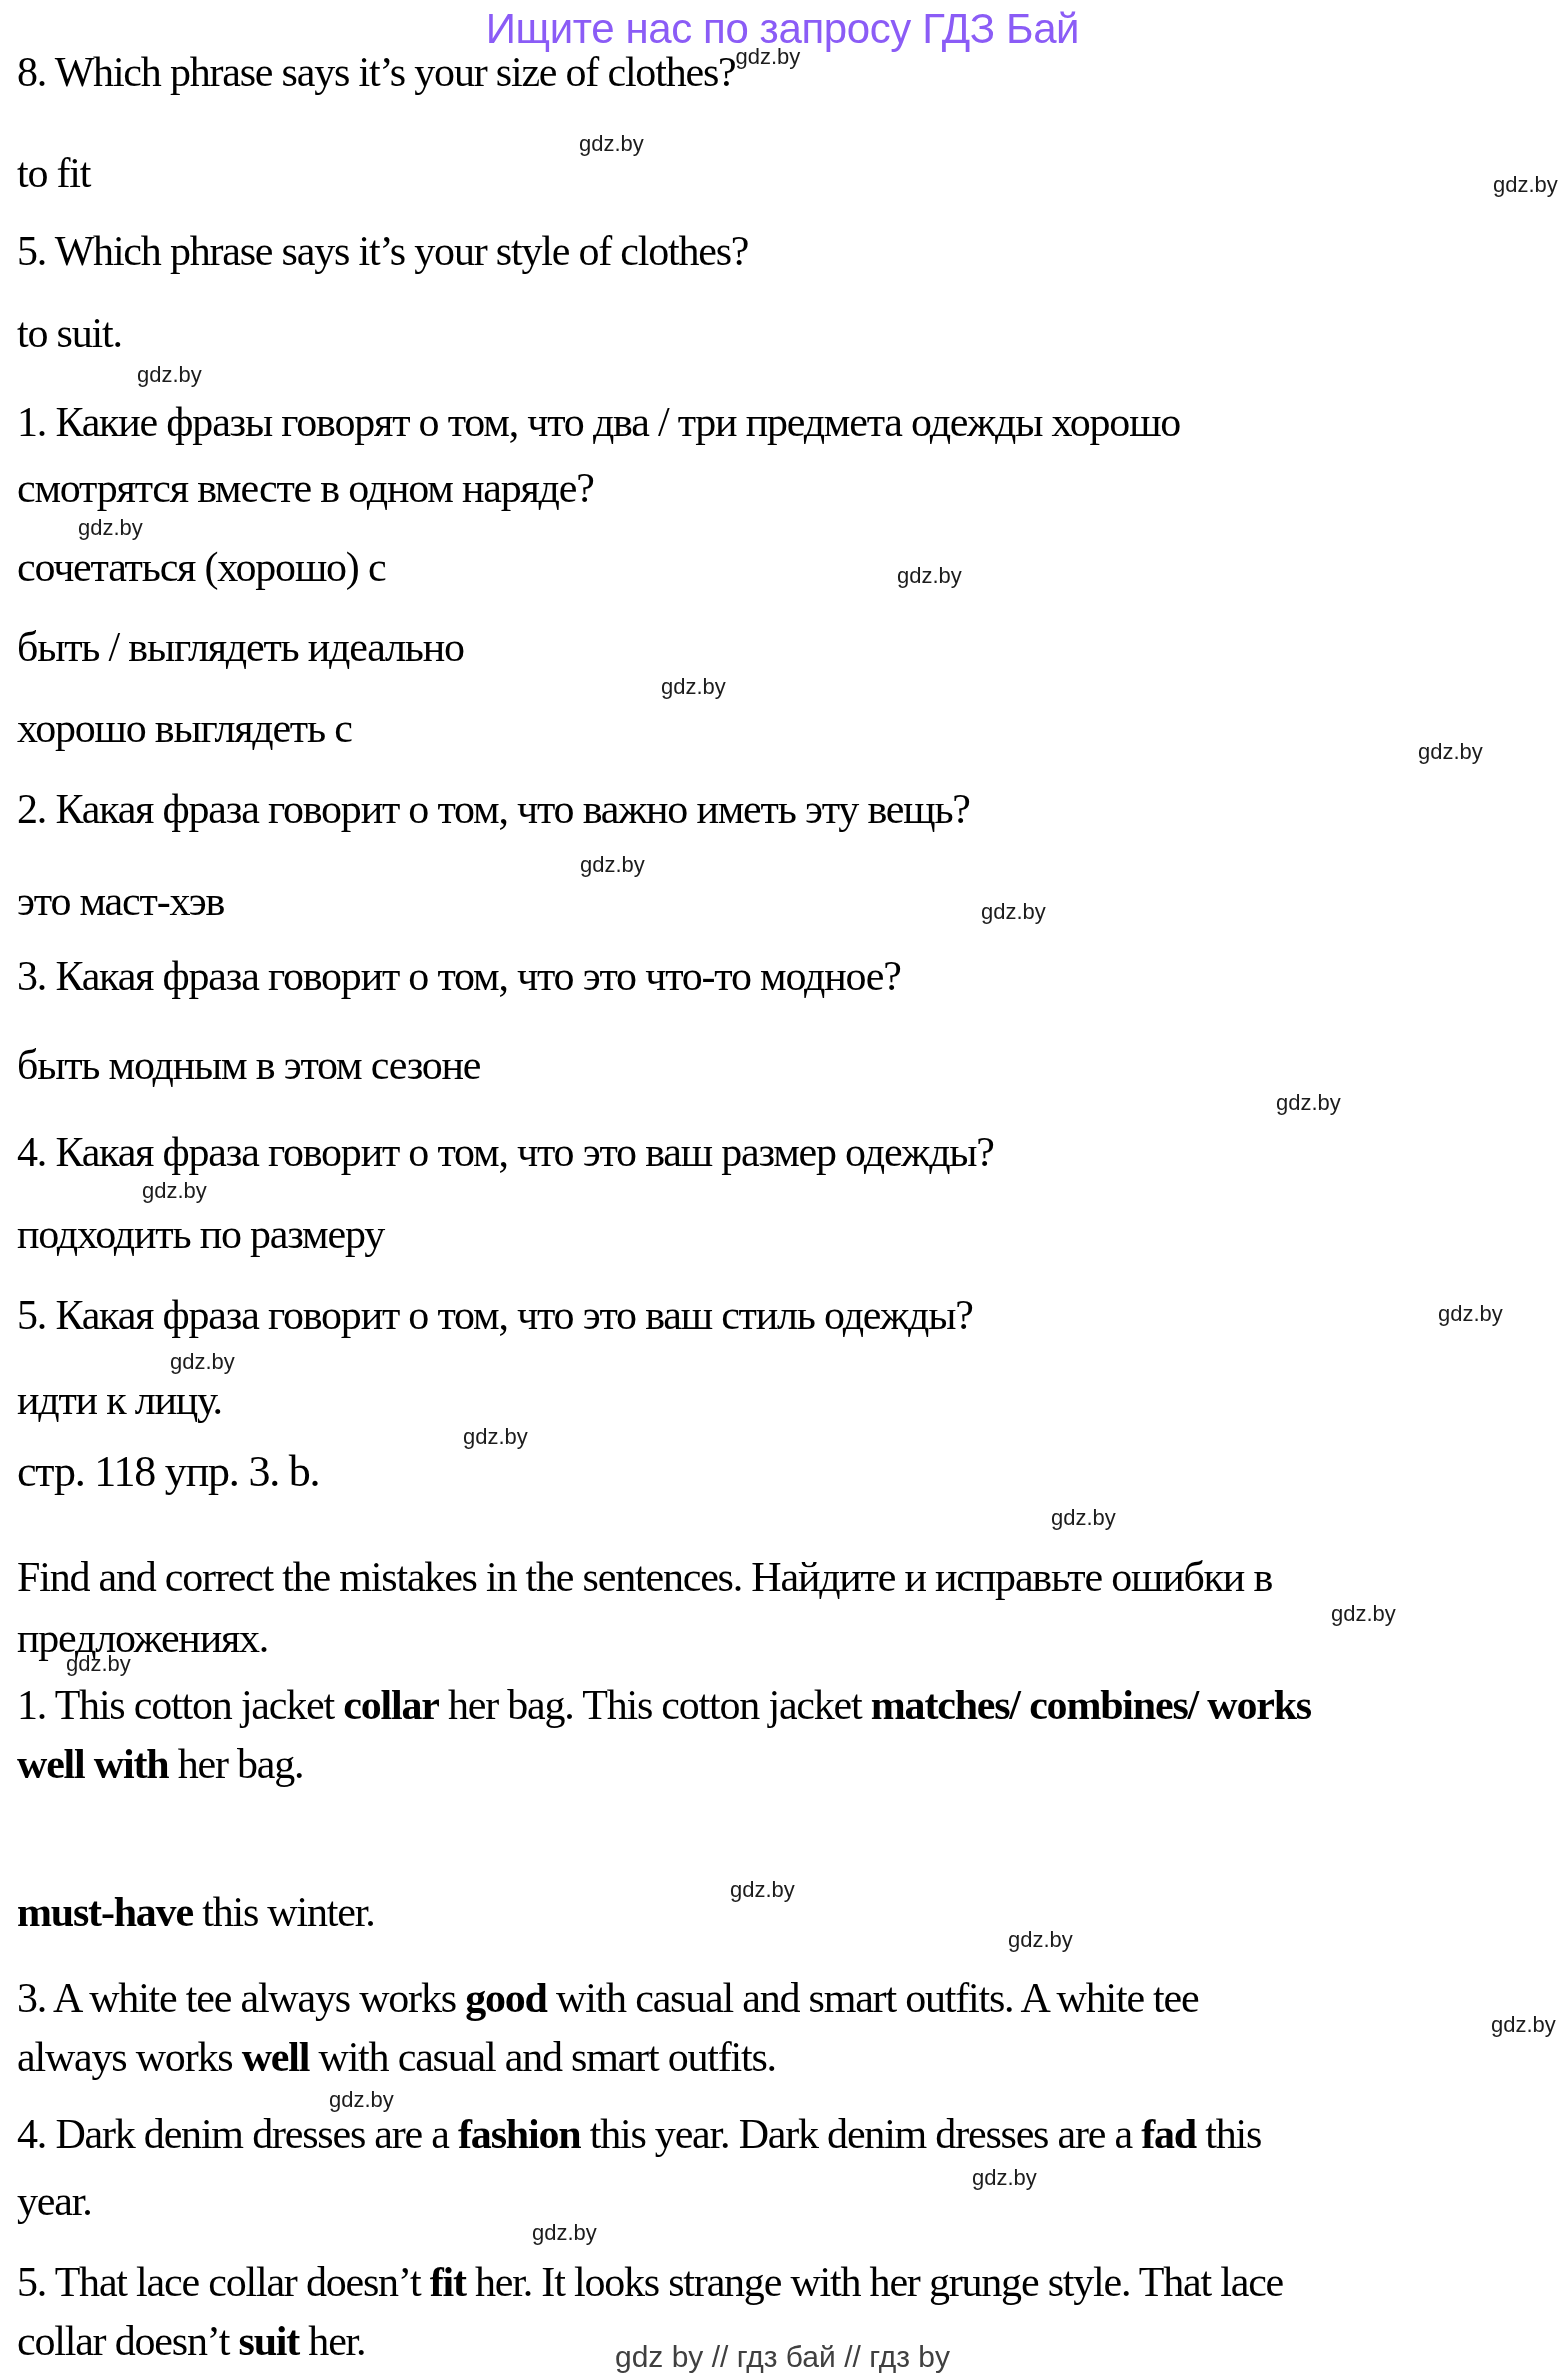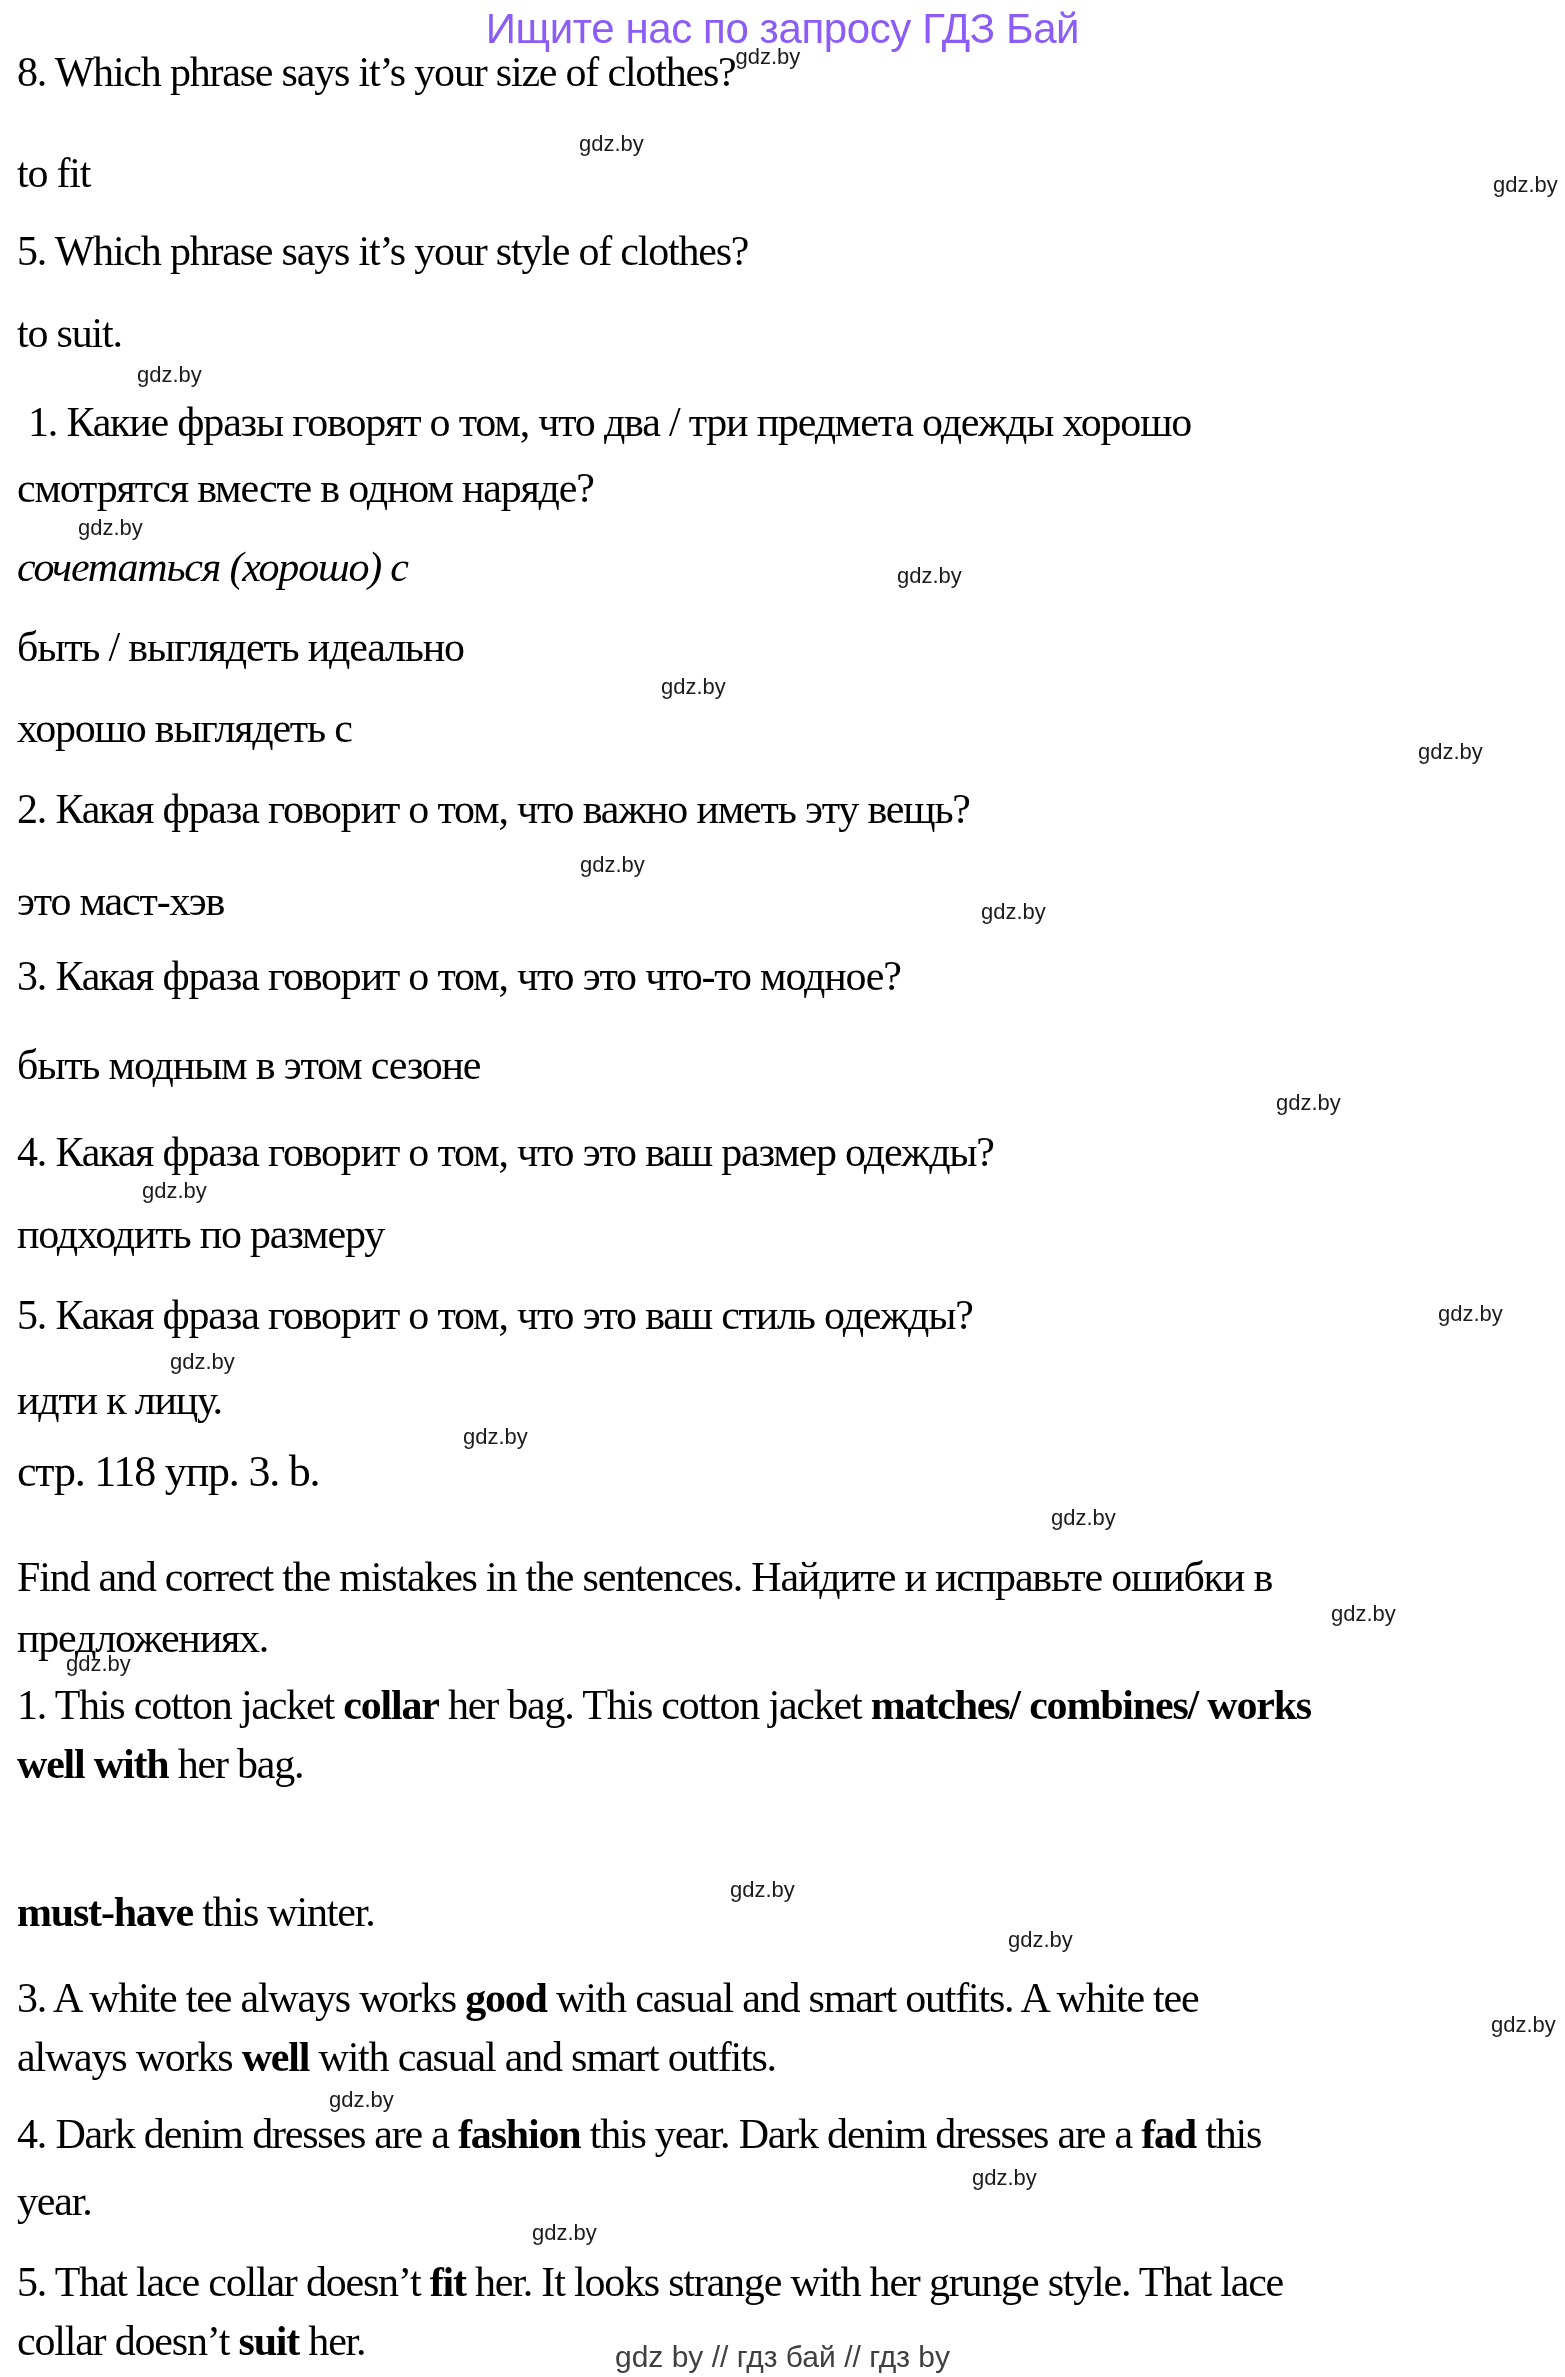--- a/index.html
+++ b/index.html
@@ -68,26 +68,26 @@
   <div class="ln" style="top:150px; left:17px;">to fit</div>
 
   <div class="wm" style="top:172px; left:1493px;">gdz.by</div>
 
   <div class="ln" style="top:228px; left:17px;">5. Which phrase says it’s your style of clothes?</div>
 
   <div class="ln" style="top:310px; left:17px;">to suit.</div>
 
   <div class="wm" style="top:362px; left:137px;">gdz.by</div>
 
-  <div class="ln" style="top:399px; left:28px;">1. Какие фразы говорят о том, что два / три предмета одежды хорошо</div>
+  <div class="ln" style="top:399px; left:17px;">1. Какие фразы говорят о том, что два / три предмета одежды хорошо</div>
   <div class="ln" style="top:465px; left:17px;">смотрятся вместе в одном наряде?</div>
 
   <div class="wm" style="top:515px; left:78px;">gdz.by</div>
 
-  <div class="ln" style="top:544px; left:17px;font-style:italic;">сочетаться (хорошо) с</div>
+  <div class="ln" style="top:544px; left:17px;">сочетаться (хорошо) с</div>
 
   <div class="wm" style="top:563px; left:897px;">gdz.by</div>
 
   <div class="ln" style="top:624px; left:17px;">быть / выглядеть идеально</div>
 
   <div class="wm" style="top:674px; left:661px;">gdz.by</div>
 
   <div class="ln" style="top:705px; left:17px;">хорошо выглядеть с</div>
 
   <div class="wm" style="top:739px; left:1418px;">gdz.by</div>

